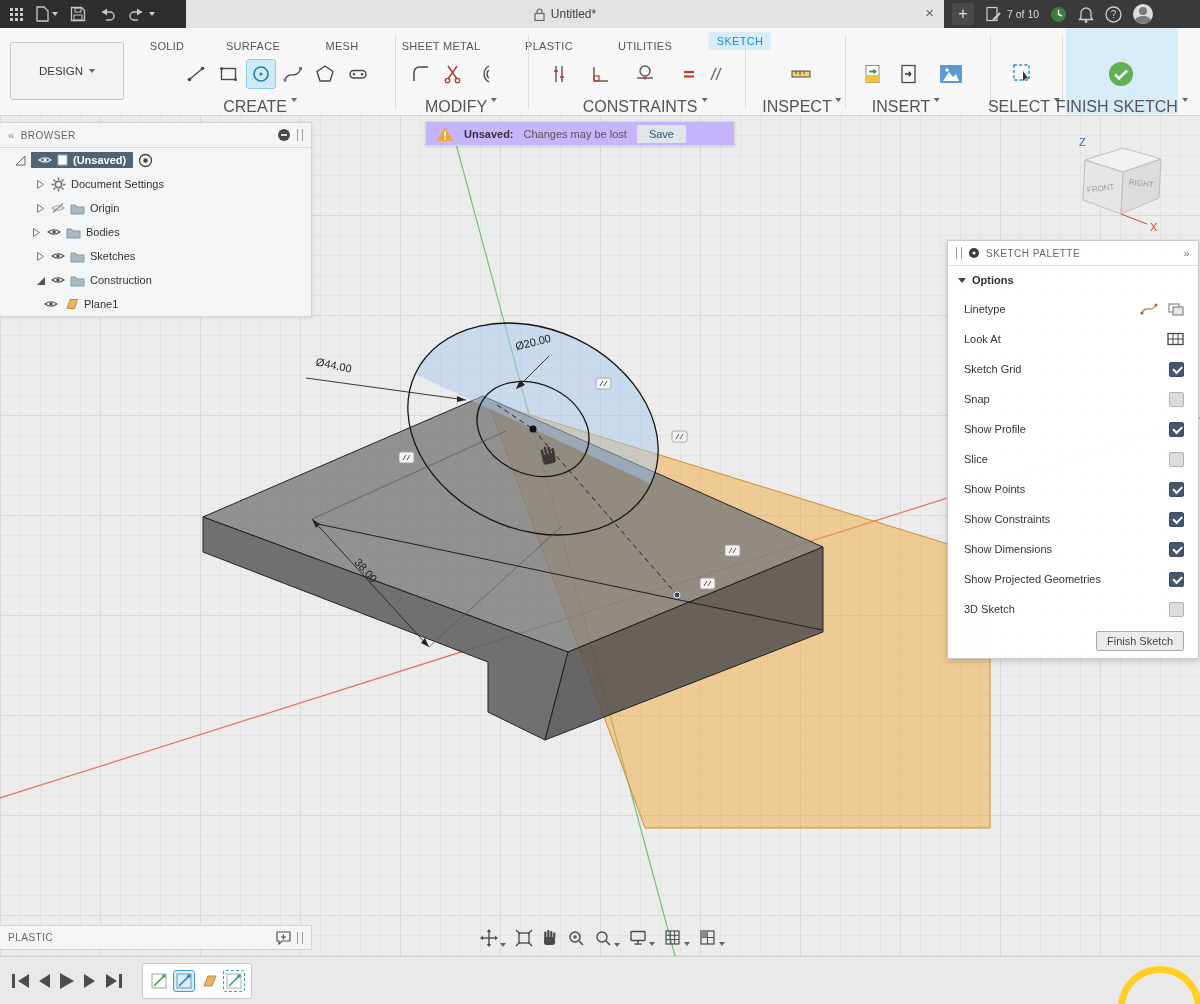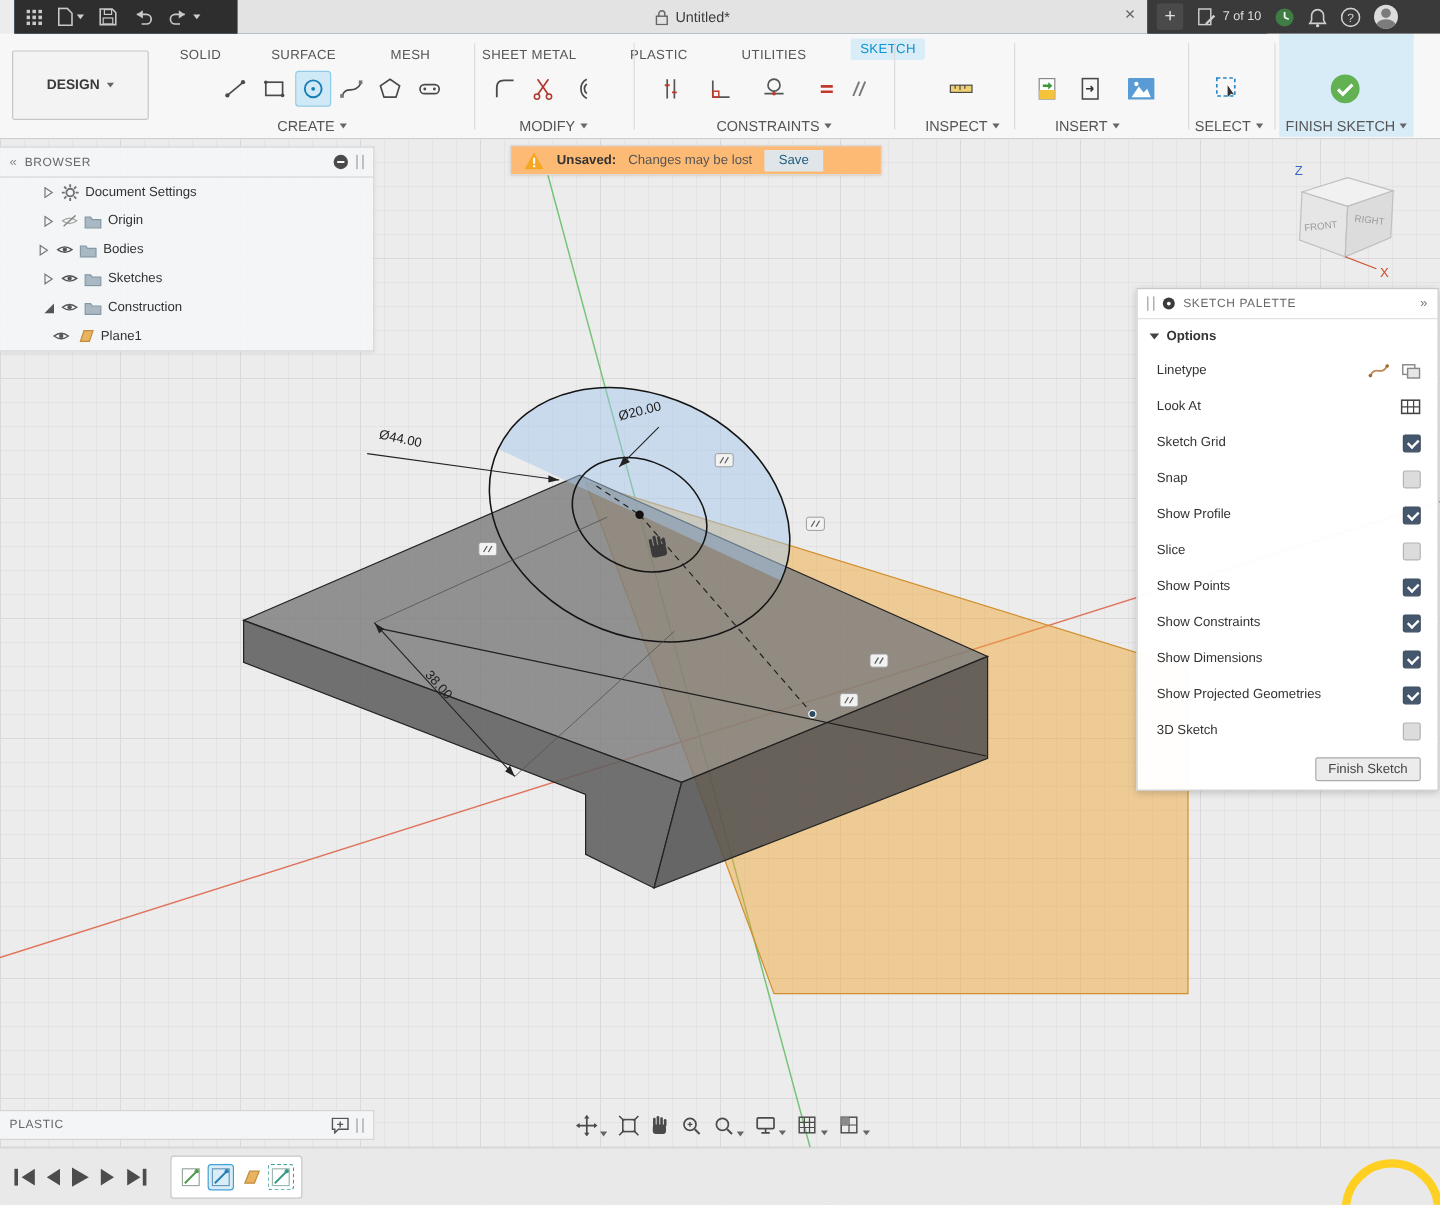--- a/index.html
+++ b/index.html
@@ -12,56 +12,56 @@
     background-image:
       repeating-linear-gradient(to right,#d9d9d9 0 1px,transparent 1px 100px),
       repeating-linear-gradient(to bottom,#d9d9d9 0 1px,transparent 1px 100px),
       repeating-linear-gradient(to right,#e3e3e3 0 1px,transparent 1px 20px),
       repeating-linear-gradient(to bottom,#e3e3e3 0 1px,transparent 1px 20px);
     z-index:0;}
   #scene{left:0;top:0;z-index:1;}
   .dim{font:11px "Liberation Sans",sans-serif;fill:#1d1d1d;}
 
   
-  #titlebar{left:0;top:0;width:1044px;height:28px;background:#0c4a6e;z-index:20;margin-left:12px;}
+  #titlebar{left:0;top:0;width:1044px;height:28px;background:#0c4a6e;z-index:20;}
   #tb-left{left:0;top:0;width:186px;height:28px;background:#2e2e2e;display:flex;align-items:center;gap:12px;padding-left:10px;box-sizing:border-box;}
   #doc-tab{left:186px;top:0;width:758px;height:28px;background:#e3e3e3;border-right:1px solid #b5b5b5;display:flex;align-items:center;justify-content:center;gap:6px;font-size:12px;color:#3d3d3d;}
   #tab-close{position:absolute;right:10px;top:5px;font-size:15px;color:#666;line-height:16px;}
   #tb-right{left:944px;top:0;width:256px;height:28px;background:#3a3a3a;display:flex;align-items:center;gap:11px;padding-left:8px;box-sizing:border-box;color:#d6d6d6;}
   #tab-add{font-size:16px;color:#e0e0e0;width:22px;height:22px;display:flex;align-items:center;justify-content:center;background:#4a4a4a;border-radius:2px;}
   .jobtext{font-size:10.5px;color:#dcdcdc;margin-left:-6px;}
   .avatar{width:20px;height:20px;border-radius:50%;background:#dcdcdc;position:relative;overflow:hidden;}
   .avatar::before{content:"";position:absolute;left:6px;top:3px;width:8px;height:8px;border-radius:50%;background:#7b7b7b;}
   .avatar::after{content:"";position:absolute;left:2px;top:12px;width:16px;height:10px;border-radius:50% 50% 0 0;background:#7b7b7b;}
 
   
   #ribbon{left:0;top:28px;width:1200px;height:87px;background:#f7f7f7;border-bottom:1px solid #cfcfcf;z-index:19;}
-  #design-btn{left:10px;top:14px;width:112px;height:56px;border:1px solid #c6c6c6;border-radius:2px;background:#f3f3f3;display:flex;align-items:center;justify-content:center;gap:6px;font-size:11.5px;font-weight:bold;color:#3a3a3a;}
+  #design-btn{left:10px;top:14px;width:112px;height:56px;border:1px solid #c6c6c6;border-radius:2px;background:#f3f3f3;display:flex;align-items:center;justify-content:center;gap:6px;font-size:11.5px;font-weight:normal;color:#3a3a3a;}
   .rtab{position:absolute;top:9px;transform:translateX(-50%);font-size:11px;color:#555;letter-spacing:.3px;padding:3px 8px;}
   .rtab.active{top:4px;background:#d9edf8;color:#0a94d1;border-radius:2px;}
-  .gl{position:absolute;top:70px;transform:translateX(-50%);font-size:12px;color:#555;display:flex;align-items:center;gap:4px;white-space:nowrap;}
+  .gl{position:absolute;top:70px;transform:translateX(-50%);font-size:16px;color:#555;display:flex;gap:4px;white-space:nowrap;}
   .caret{width:0;height:0;border-left:3.5px solid transparent;border-right:3.5px solid transparent;border-top:4px solid #666;display:inline-block;}
   .caret.lt{border-top-color:#cfcfcf;}
   .tool{position:absolute;top:32px;width:28px;height:28px;display:flex;align-items:center;justify-content:center;border-radius:2px;}
   .tool.active{background:#cfe9f7;outline:1px solid #8ec9e8;}
   .rdiv{position:absolute;top:8px;width:1px;height:72px;background:#dcdcdc;}
   #finish-panel{left:1066px;top:0px;width:112px;height:86px;background:#d8ecf8;}
   .ic{display:inline-flex;}
 
   
   .panelhead{height:24px;display:flex;align-items:center;font-size:10px;color:#666;letter-spacing:.5px;}
   .grip{width:4px;height:12px;border-left:1px solid #9e9e9e;border-right:1px solid #9e9e9e;display:inline-block;}
 
   #browser{left:0;top:122px;width:311px;background:rgba(244,246,247,0.88);border:1px solid #d5d5d5;border-left:none;z-index:10;box-shadow:0 1px 4px rgba(0,0,0,.10);}
   #browser .panelhead{border-bottom:1px solid #d8d8d8;padding:0 8px;gap:6px;}
   .brow{height:24px;display:flex;align-items:center;font-size:11px;color:#333;gap:5px;}
   .selchip{display:flex;align-items:center;gap:5px;background:#4f6373;color:#fff;font-weight:bold;padding:2px 7px;border-radius:1px;}
   .exp-c{width:12px;display:flex;justify-content:center;}
 
-  #warnbar{left:425px;top:121px;height:25px;width:310px;background:#fdba74;border:1px solid #dadada;box-shadow:0 1px 3px rgba(0,0,0,.12);display:flex;align-items:center;gap:10px;padding:0 3px 0 10px;box-sizing:border-box;z-index:11;font-size:11px;}
+  #warnbar{left:425px;top:121px;height:25px;width:310px;background:#c4b5fd;border:1px solid #dadada;box-shadow:0 1px 3px rgba(0,0,0,.12);display:flex;align-items:center;gap:10px;padding:0 3px 0 10px;box-sizing:border-box;z-index:11;font-size:11px;}
   #warn-save{background:#dfe5e9;padding:3px 12px;border-radius:1px;color:#1f5c7d;}
 
   #palette{left:947px;top:240px;width:250px;background:rgba(255,255,255,0.97);border:1px solid #c9c9c9;z-index:10;box-shadow:0 2px 6px rgba(0,0,0,.18);padding-bottom:34px;position:absolute;}
   #palette .panelhead{border-bottom:1px solid #e0e0e0;padding:0 8px;gap:6px;}
   .sp-sec{height:28px;display:flex;align-items:center;gap:6px;padding-left:10px;font-size:11px;font-weight:bold;color:#333;}
   .tri-down{width:0;height:0;border-left:4px solid transparent;border-right:4px solid transparent;border-top:5px solid #444;}
   .sp-row{height:30px;display:flex;align-items:center;font-size:11px;color:#333;padding:0 14px 0 16px;justify-content:space-between;}
   .sp-check{width:13px;height:13px;border-radius:2px;background:#dcdcdc;border:1px solid #b3b3b3;position:relative;box-sizing:content-box;}
   .sp-check.checked{background:#44576d;border-color:#3c4e62;}
   .sp-check.checked::after{content:"";position:absolute;left:2.5px;top:3px;width:7px;height:3.5px;border-left:2px solid #fff;border-bottom:2px solid #fff;transform:rotate(-45deg);}
@@ -476,20 +476,43 @@
     <span>BROWSER</span>
     <span style="margin-left:auto" class="ic">
       <svg width="14" height="14">
           <circle cx="7" cy="7" r="6" fill="#4a4a4a"></circle>
           <rect x="4" y="6.2" width="6" height="1.6" fill="#fff"></rect>
         </svg>
     </span>
     <span class="grip"></span>
   </div>
 
+  <div class="brow" style="padding-left:14px">
+    <span class="exp-c">
+        <svg width="11" height="11">
+          <polygon points="10,1 10,10 1,10" fill="none" stroke="#666"></polygon>
+        </svg>
+      </span>
+    <span class="selchip">
+      <svg width="14" height="10">
+          <path d="M1,5 Q7,0.5 13,5 Q7,9.5 1,5 Z" fill="none" stroke="#eee" stroke-width="1.1"></path>
+          <circle cx="7" cy="5" r="1.8" fill="#eee"></circle>
+        </svg>
+      <svg width="11" height="12">
+          <rect x="1" y="1" width="9" height="10" fill="#fff" stroke="#aaa"></rect>
+        </svg>
+      <span>(Unsaved)</span>
+    </span>
+    <span class="ic">
+      <svg width="15" height="15">
+          <circle cx="7.5" cy="7.5" r="6" fill="none" stroke="#444" stroke-width="1.3"></circle>
+          <circle cx="7.5" cy="7.5" r="2.2" fill="#444"></circle>
+        </svg>
+    </span>
+  </div>
 
   <div class="brow" style="padding-left:34px">
     <span class="exp-c">
         <svg width="9" height="11">
           <polygon points="1.5,1.5 7.5,5.5 1.5,9.5" fill="none" stroke="#777"></polygon>
         </svg>
       </span>
     <svg width="15" height="15">
         <circle cx="7.5" cy="7.5" r="3.2" fill="none" stroke="#6e6e6e" stroke-width="1.5"></circle>
         <g stroke="#6e6e6e" stroke-width="1.5">

